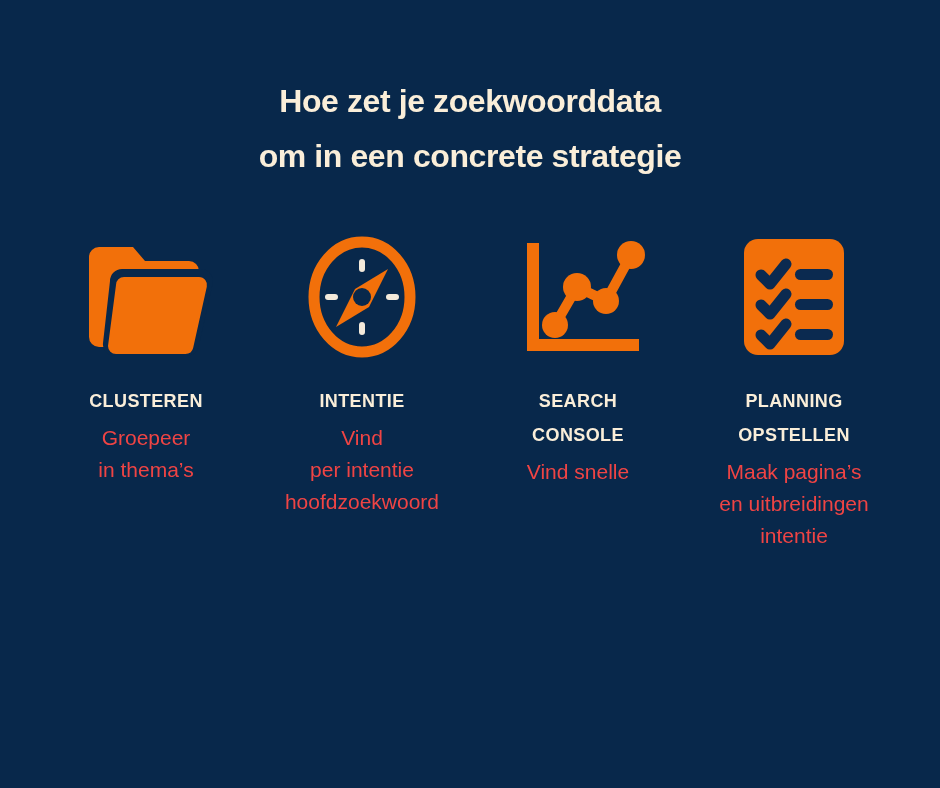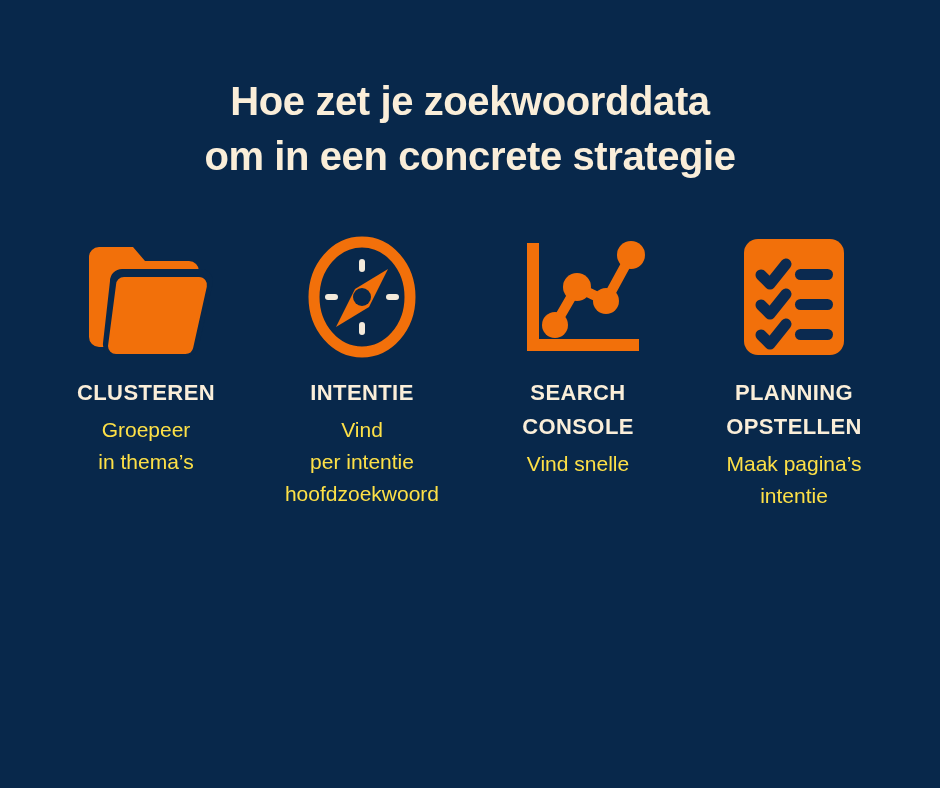--- a/index.html
+++ b/index.html
@@ -28,21 +28,21 @@
     position: absolute;
     top: 74px;
     left: 0;
     width: 940px;
     text-align: center;
   }
   .title-line {
     display: block;
     color: #faeed9;
     font-weight: bold;
-    font-size: 40px;
+    font-size: 32px;
     line-height: 55px;
     letter-spacing: -0.4px;
   }
 
   
   .columns {
     position: absolute;
     top: 232px;
     left: 38px;
     width: 864px;
@@ -58,31 +58,31 @@
   }
 
   .icon-wrap {
     height: 130px;
     display: flex;
     align-items: center;
     justify-content: center;
   }
 
   .col-heading {
-    margin-top: 14px;
+    margin-top: 22px;
     color: #faeed9;
     font-weight: bold;
-    font-size: 22px;
+    font-size: 18px;
     line-height: 34px;
     letter-spacing: 0.4px;
     text-transform: uppercase;
   }
   .col-body {
     margin-top: 4px;
-    color: #fde047;
+    color: #ef4444;
     font-size: 21px;
     line-height: 32px;
     font-weight: normal;
   }
   .col-body .bl { display: block; }
   .col-heading .bl { display: block; }
 </style>
 </head>
 <body>
 
@@ -177,18 +177,19 @@
           <path d="M24 100 L33 109 L49 89" fill="none" stroke="#0b2a50" stroke-width="11" stroke-linecap="round" stroke-linejoin="round"></path>
           <rect x="58" y="94" width="38" height="11" rx="5.5" fill="#0b2a50"></rect>
         </svg>
       </div>
       <div class="col-heading">
         <span class="bl">PLANNING</span>
         <span class="bl">OPSTELLEN</span>
       </div>
       <div class="col-body">
         <span class="bl">Maak pagina’s</span>
+        <span class="bl">en uitbreidingen</span>
         <span class="bl">intentie</span>
       </div>
     </div>
 
   </div>
 </div>
 
 </body></html>

